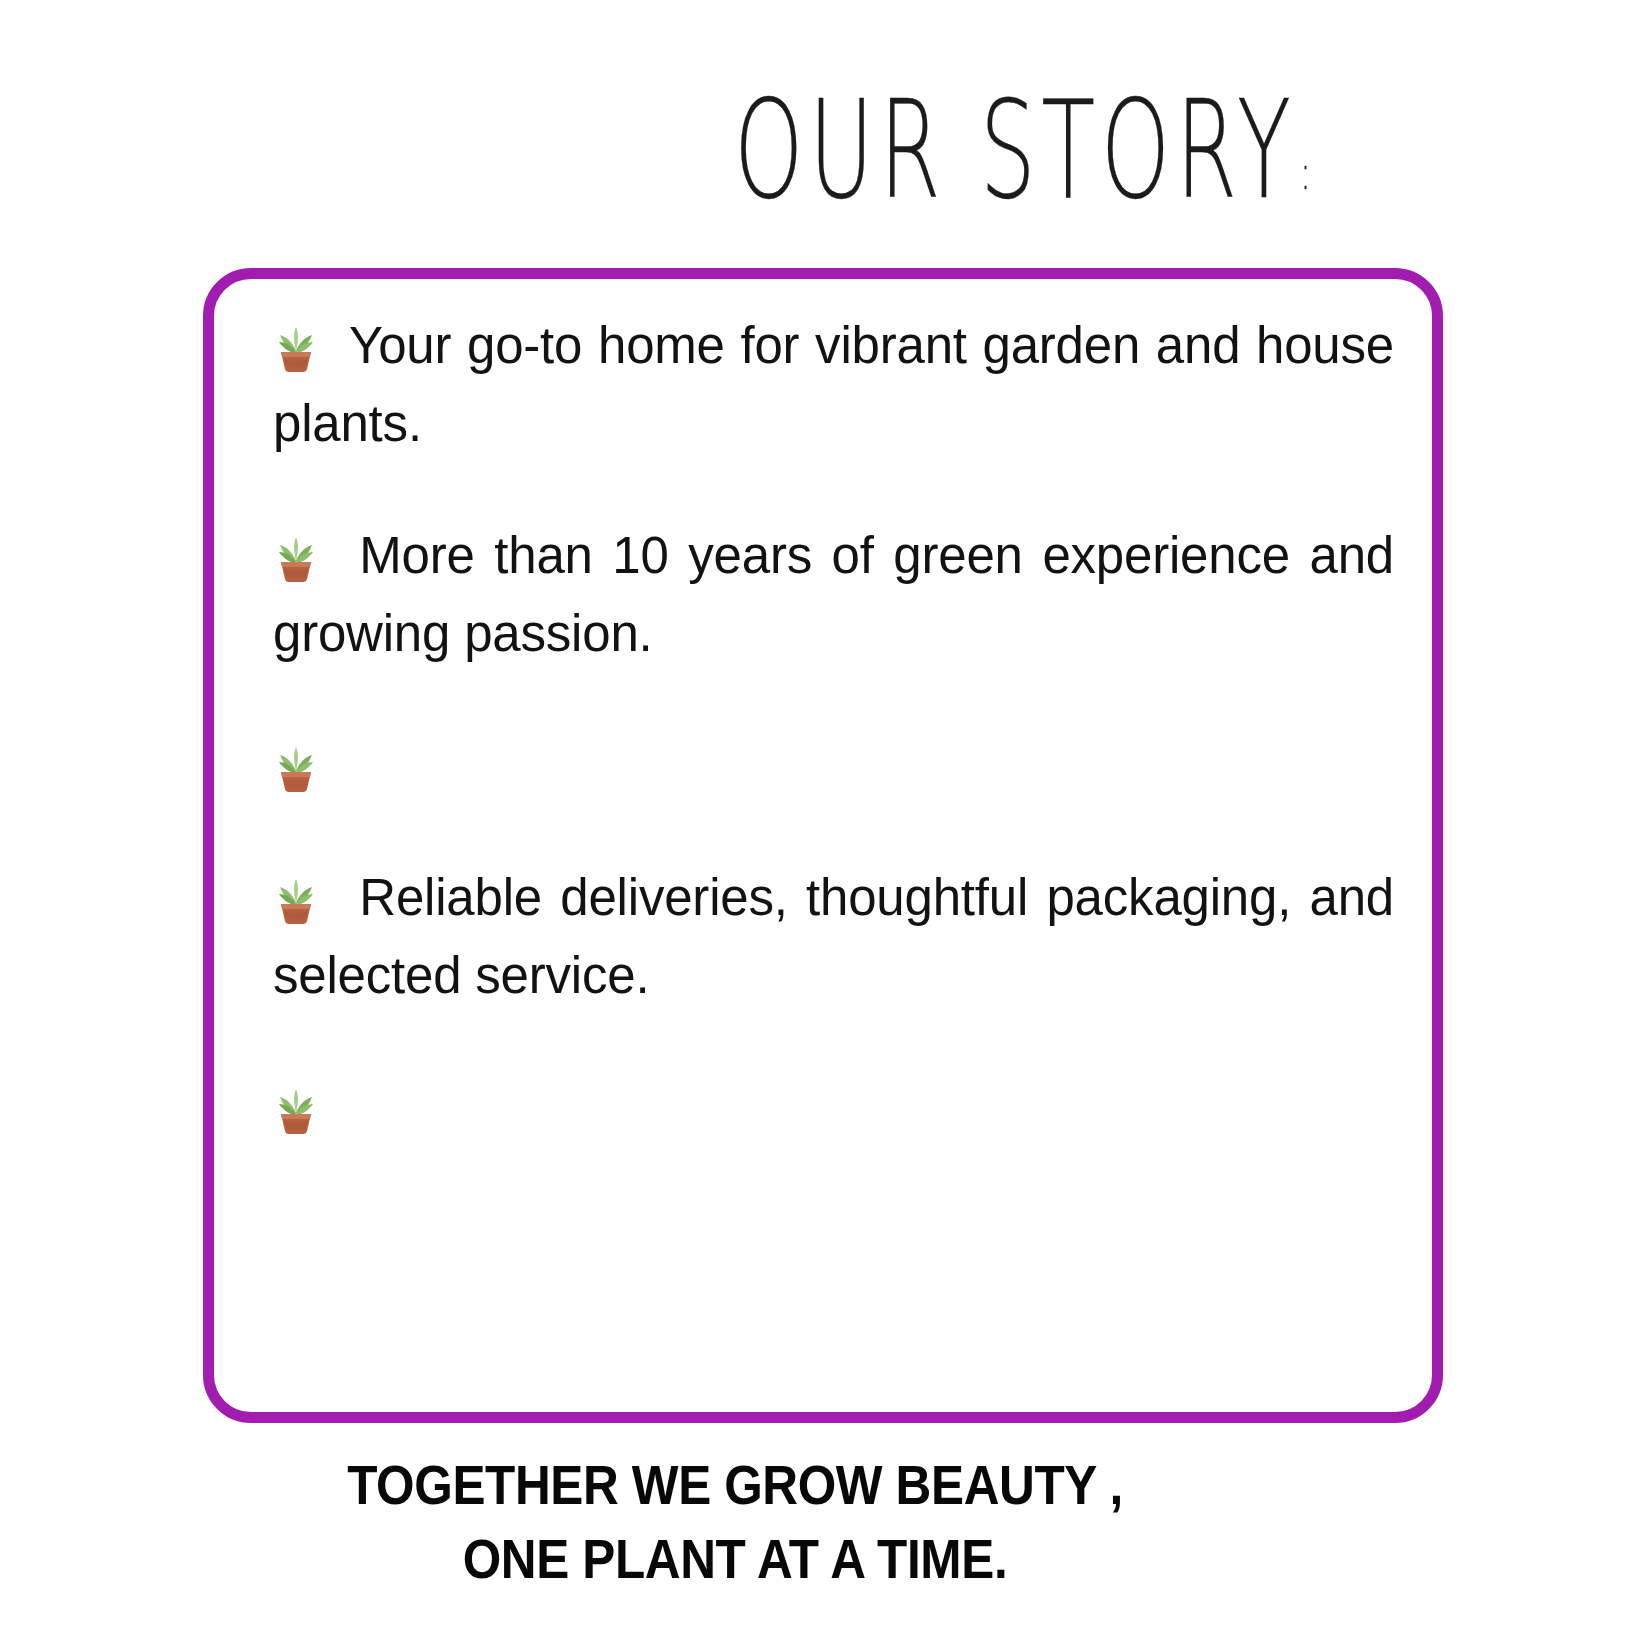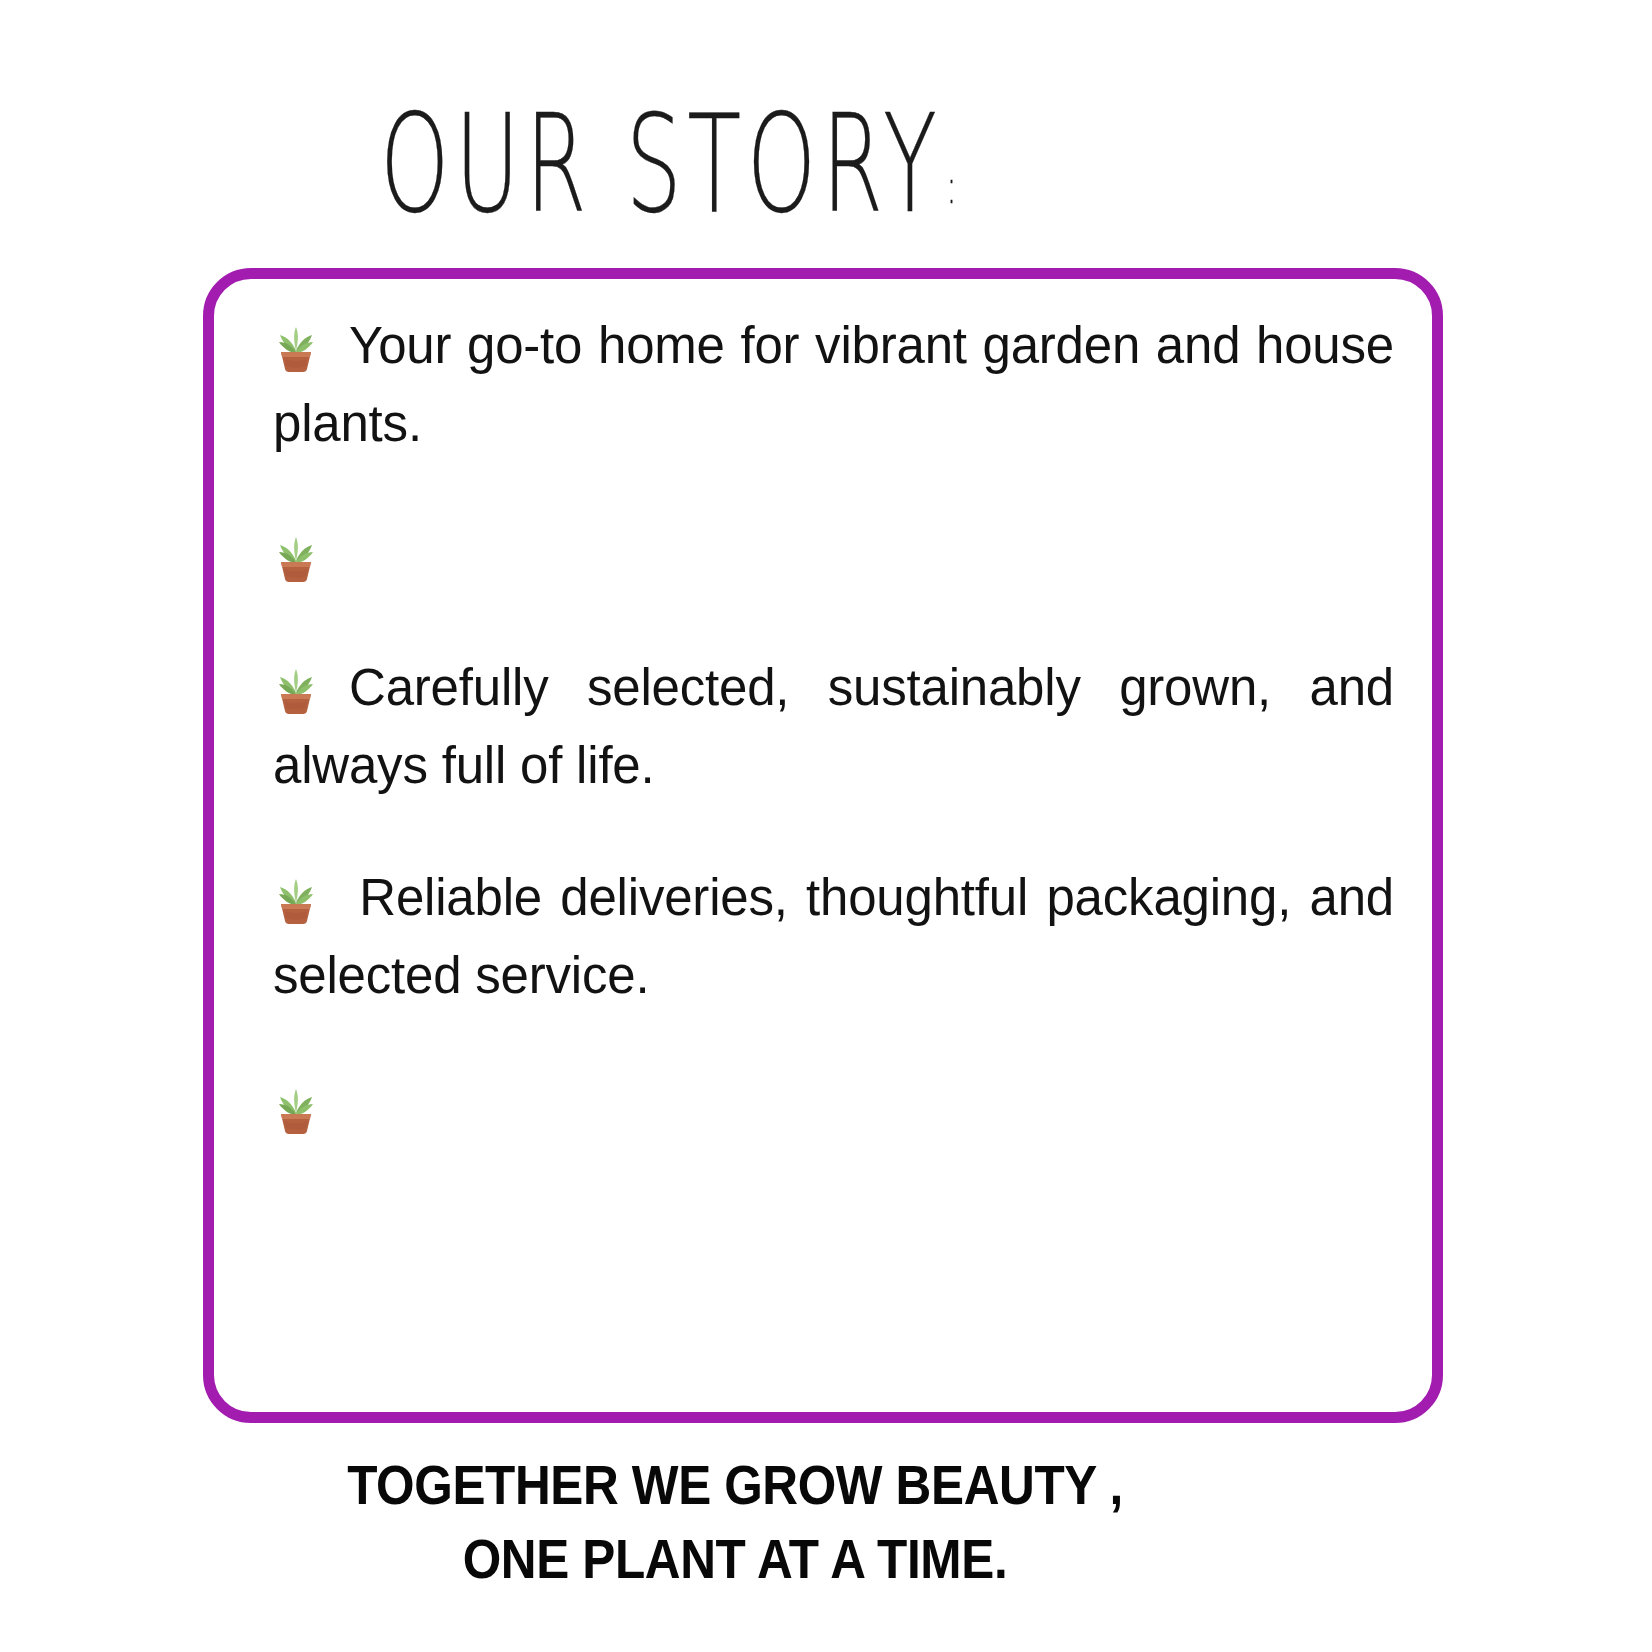--- a/index.html
+++ b/index.html
@@ -14,24 +14,24 @@
     height: 1652px;
     background: #ffffff;
     overflow: hidden;
     font-family: "Liberation Sans", sans-serif;
     -webkit-font-smoothing: antialiased;
   }
 
   
   .title-wrap {
     position: absolute;
-    top: 96px;
+    top: 82px;
     left: 0;
     width: 1336px;
-    text-align: center;
+    text-align: right;
     line-height: 1;
   }
 
   .title {
     display: inline-block;
     font-family: "DejaVu Sans", sans-serif;
     font-size: 96px;
     font-weight: 100;
     letter-spacing: 6px;
     color: #1b1b1b;
@@ -165,38 +165,38 @@
               <path d="M23 30 C20 22 14 16 7 14 C10 22 15 28 22 31 Z" fill="#8ec06c"></path>
               <path d="M23 30 C26 22 32 16 39 14 C36 22 31 28 24 31 Z" fill="#7fb05d"></path>
               <path d="M23 30 C21 21 20 13 23 6 C26 13 25 21 23 30 Z" fill="#a3cf84"></path>
               <path d="M23 31 C19 25 13 21 6 21 C10 27 16 31 22 32 Z" fill="#76a855"></path>
               <path d="M23 31 C27 25 33 21 40 21 C36 27 30 31 24 32 Z" fill="#8ec06c"></path>
             </g>
             <path d="M8 31 H38 L34 48 C33.6 50 32 51 30 51 H16 C14 51 12.4 50 12 48 Z" fill="#b5603f"></path>
             <path d="M8 31 H38 L37 36 H9 Z" fill="#c97a55"></path>
             <path d="M12 38 C16 41 30 41 34 38 L33 45 C28 47 18 47 13 45 Z" fill="#a9573a" opacity="0.55"></path>
           </svg>
-        </span><span class="gap-lg"></span>
-      </p>
-
-      <p class="bullet">
-        <span class="plant-icon">
-          <svg viewBox="0 0 46 52" xmlns="http://www.w3.org/2000/svg">
-            <g>
-              <path d="M23 30 C20 22 14 16 7 14 C10 22 15 28 22 31 Z" fill="#8ec06c"></path>
-              <path d="M23 30 C26 22 32 16 39 14 C36 22 31 28 24 31 Z" fill="#7fb05d"></path>
-              <path d="M23 30 C21 21 20 13 23 6 C26 13 25 21 23 30 Z" fill="#a3cf84"></path>
-              <path d="M23 31 C19 25 13 21 6 21 C10 27 16 31 22 32 Z" fill="#76a855"></path>
-              <path d="M23 31 C27 25 33 21 40 21 C36 27 30 31 24 32 Z" fill="#8ec06c"></path>
-            </g>
-            <path d="M8 31 H38 L34 48 C33.6 50 32 51 30 51 H16 C14 51 12.4 50 12 48 Z" fill="#b5603f"></path>
-            <path d="M8 31 H38 L37 36 H9 Z" fill="#c97a55"></path>
-            <path d="M12 38 C16 41 30 41 34 38 L33 45 C28 47 18 47 13 45 Z" fill="#a9573a" opacity="0.55"></path>
-          </svg>
-        </span><span class="gap-md"></span><span>Carefully selected, sustainably grown, and always full of life.</span>
+        </span><span class="gap-lg"></span><span>More than 10 years of green experience and growing passion.</span>
+      </p>
+
+      <p class="bullet">
+        <span class="plant-icon">
+          <svg viewBox="0 0 46 52" xmlns="http://www.w3.org/2000/svg">
+            <g>
+              <path d="M23 30 C20 22 14 16 7 14 C10 22 15 28 22 31 Z" fill="#8ec06c"></path>
+              <path d="M23 30 C26 22 32 16 39 14 C36 22 31 28 24 31 Z" fill="#7fb05d"></path>
+              <path d="M23 30 C21 21 20 13 23 6 C26 13 25 21 23 30 Z" fill="#a3cf84"></path>
+              <path d="M23 31 C19 25 13 21 6 21 C10 27 16 31 22 32 Z" fill="#76a855"></path>
+              <path d="M23 31 C27 25 33 21 40 21 C36 27 30 31 24 32 Z" fill="#8ec06c"></path>
+            </g>
+            <path d="M8 31 H38 L34 48 C33.6 50 32 51 30 51 H16 C14 51 12.4 50 12 48 Z" fill="#b5603f"></path>
+            <path d="M8 31 H38 L37 36 H9 Z" fill="#c97a55"></path>
+            <path d="M12 38 C16 41 30 41 34 38 L33 45 C28 47 18 47 13 45 Z" fill="#a9573a" opacity="0.55"></path>
+          </svg>
+        </span><span class="gap-md"></span>
       </p>
 
       <p class="bullet">
         <span class="plant-icon">
           <svg viewBox="0 0 46 52" xmlns="http://www.w3.org/2000/svg">
             <g>
               <path d="M23 30 C20 22 14 16 7 14 C10 22 15 28 22 31 Z" fill="#8ec06c"></path>
               <path d="M23 30 C26 22 32 16 39 14 C36 22 31 28 24 31 Z" fill="#7fb05d"></path>
               <path d="M23 30 C21 21 20 13 23 6 C26 13 25 21 23 30 Z" fill="#a3cf84"></path>
               <path d="M23 31 C19 25 13 21 6 21 C10 27 16 31 22 32 Z" fill="#76a855"></path>

